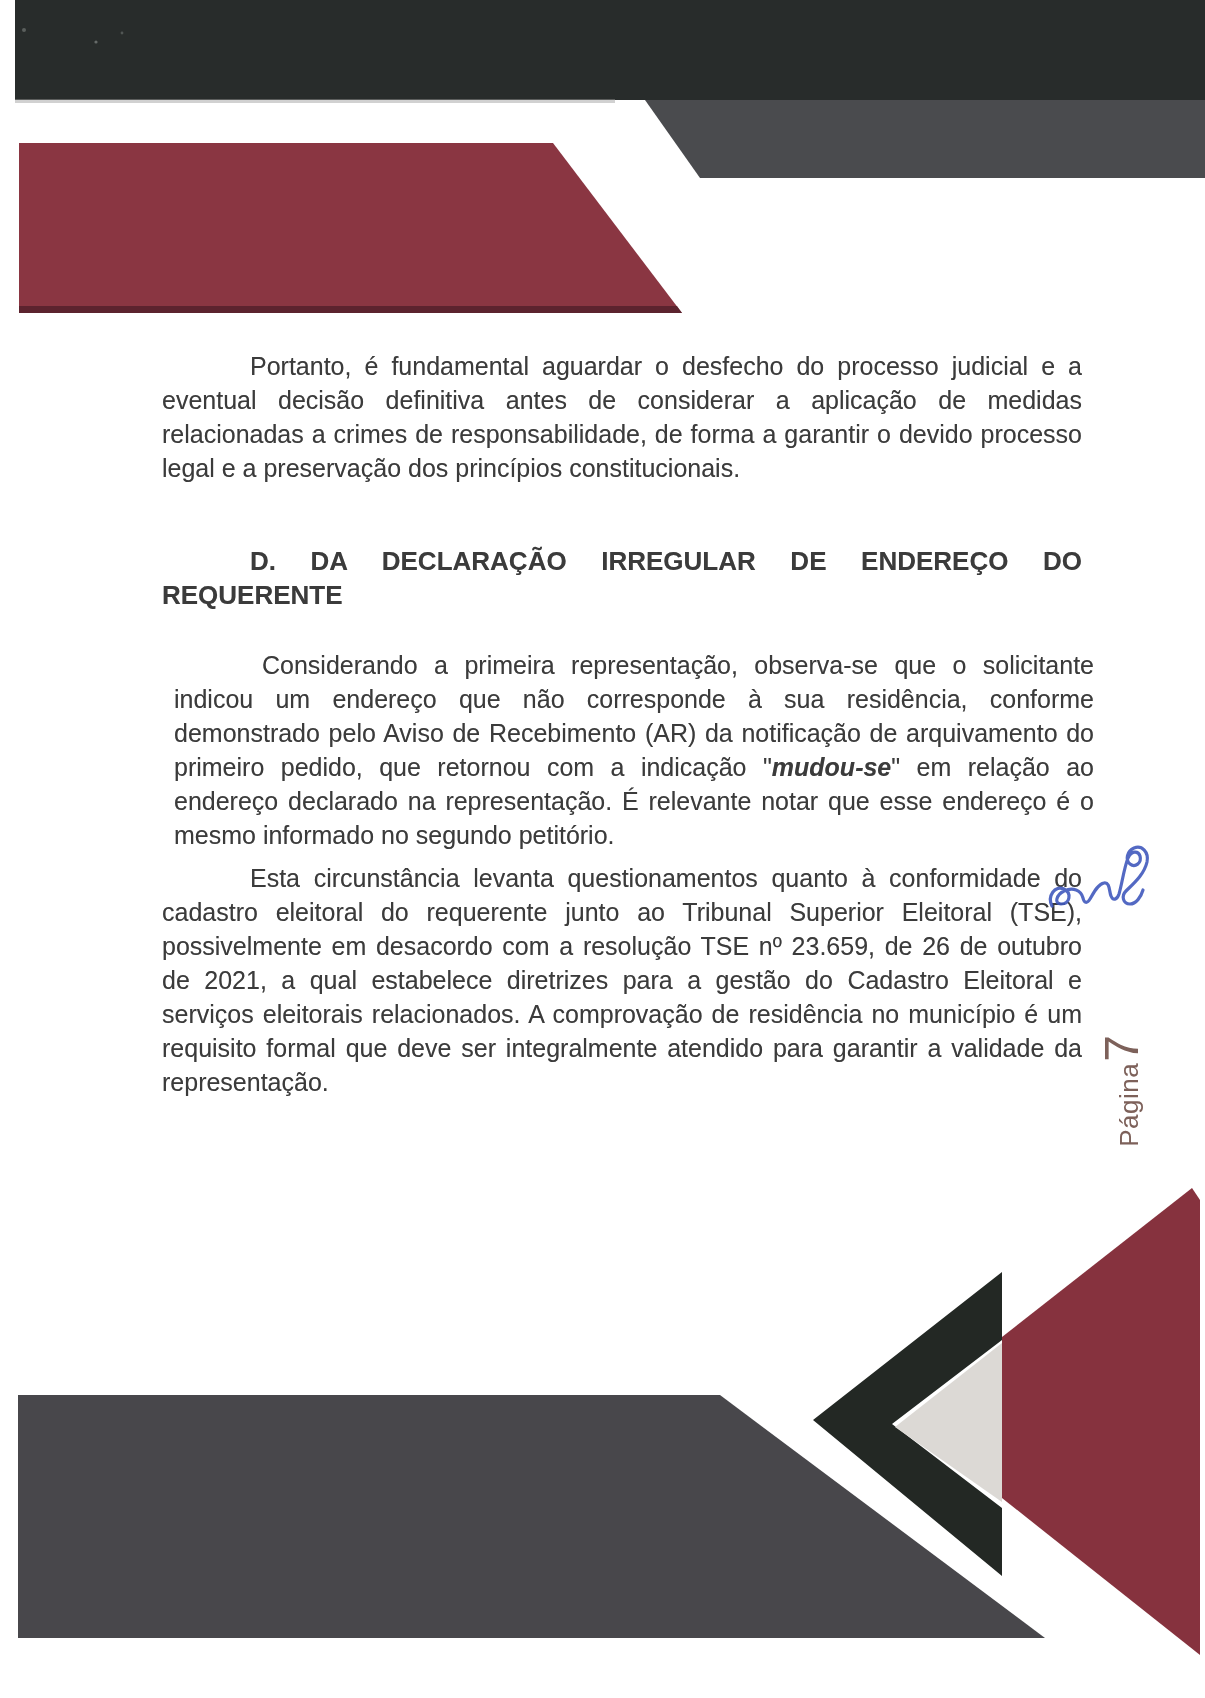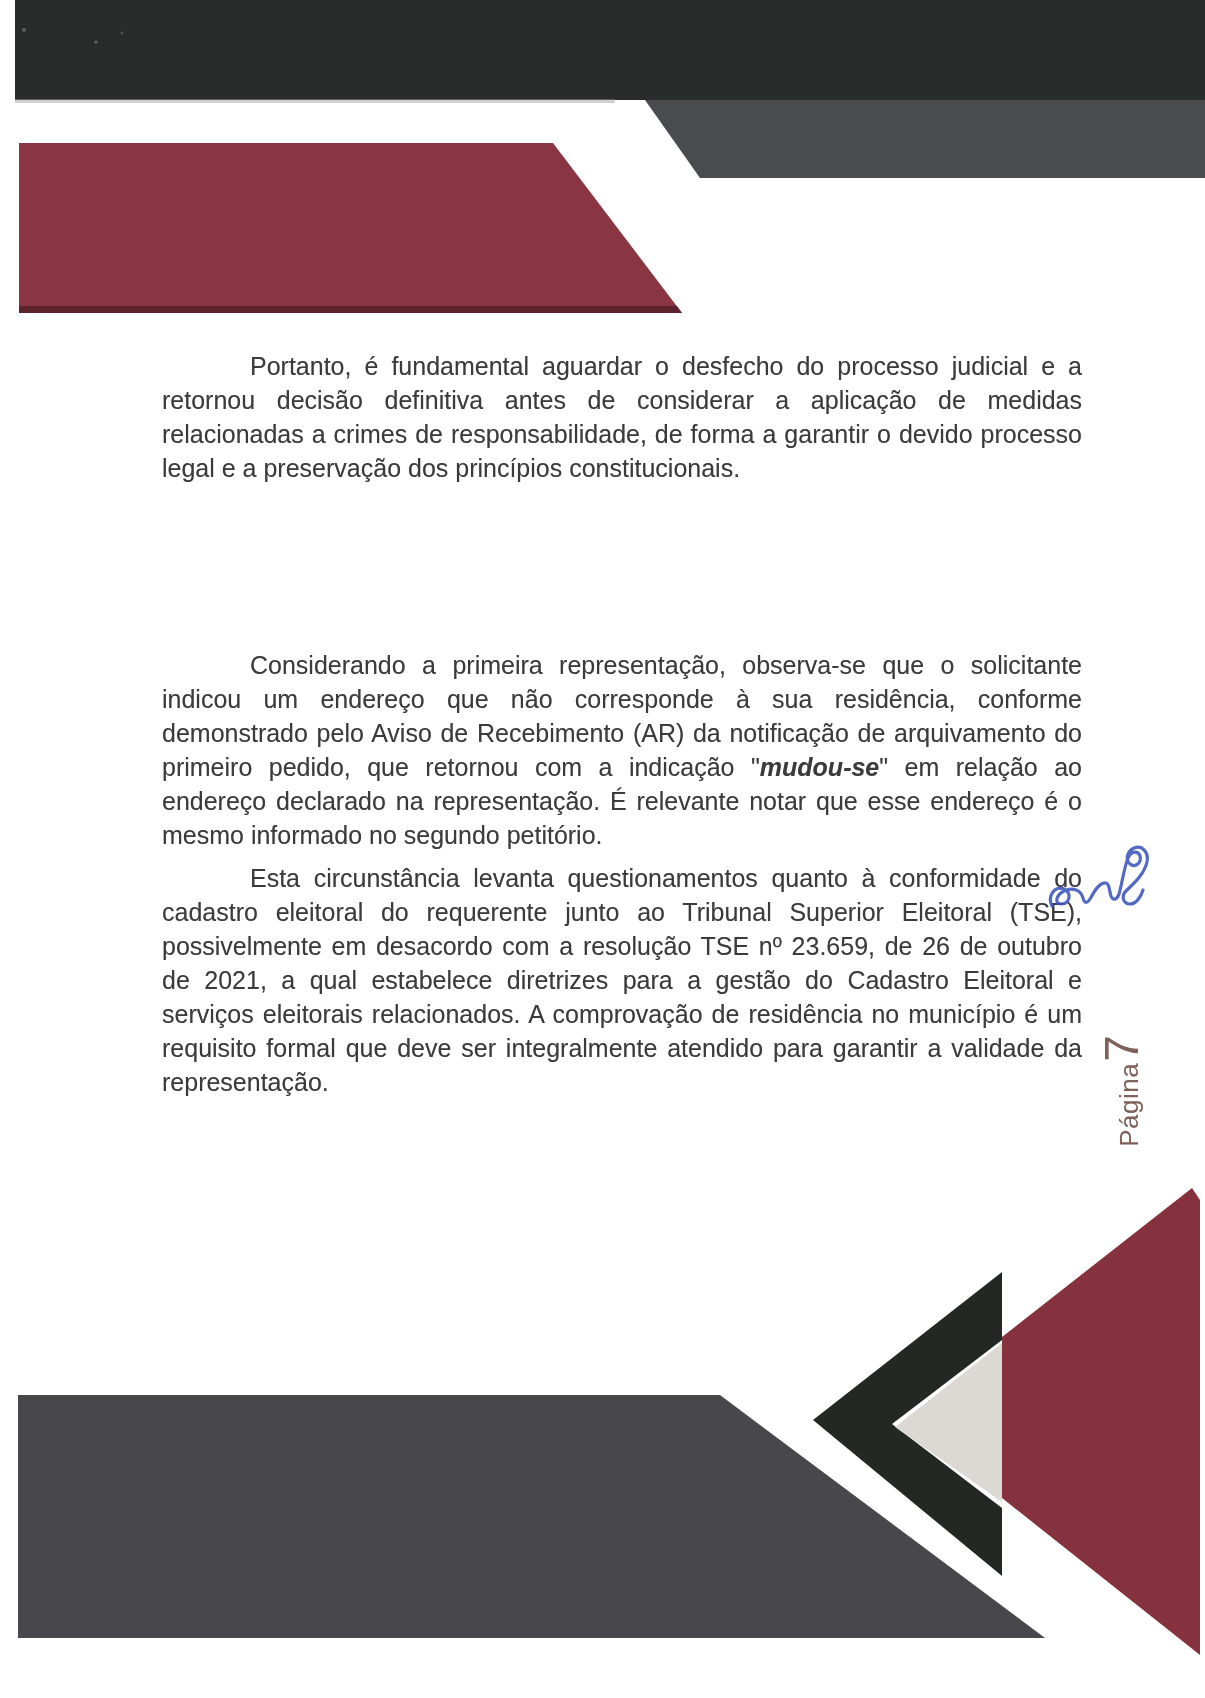--- a/index.html
+++ b/index.html
@@ -19,21 +19,21 @@
     text-align:justify;
     color:var(--ink,#3b3b3b);
     text-shadow:0 0 0.5px rgba(60,60,60,.35);
     margin:0;
   }
   .indent{text-indent:88px;}
   .p1{top:349px;}
   .heading{top:544px;font-size:26px;font-weight:bold;line-height:34px;}
   .h-line1{display:block;margin-left:88px;text-align:justify;text-align-last:justify;}
   .h-line2{display:block;}
-  .p2{top:648px;}
+  .p2{top:648px;margin-left:12px;}
   .p3{top:861px;}
   .emph{font-weight:bold;font-style:italic;}
   .sig{position:absolute;inset:0;width:1205px;height:1698px;pointer-events:none;}
   .page-num{
     position:absolute;left:1067px;top:1063px;width:110px;height:56px;
     transform:rotate(-90deg);transform-origin:50% 50%;
     display:flex;align-items:baseline;justify-content:center;
     color:var(--page_number,#7d615a);
     white-space:nowrap;
   }
@@ -55,22 +55,26 @@
     <polygon points="645,100 1205,100 1205,178 700,178" style="fill:var(--top_gray)"></polygon>
     <polygon points="19,143 553,143 682,313 19,313" style="fill:var(--maroon_top)"></polygon>
     <polygon points="19,306 677,306 682,313 19,313" style="fill:var(--maroon_edge)" opacity="0.85"></polygon>
 
     <polygon points="18,1395 720,1395 1045,1638 18,1638" style="fill:var(--bottom_gray)"></polygon>
     <polygon points="813,1420 1002,1272 1002,1340 892,1424 1002,1508 1002,1576" style="fill:var(--chevron)"></polygon>
     <polygon points="895,1427 1002,1343 1002,1502" style="fill:var(--light_triangle)"></polygon>
     <polygon points="1192,1188 1200,1200 1200,1655 1002,1498 1002,1337" style="fill:var(--maroon_bottom)"></polygon>
   </svg>
 
-  <p class="textblock indent p1">Portanto, é fundamental aguardar o desfecho do processo judicial e a retornou decisão definitiva antes de considerar a aplicação de medidas relacionadas a crimes de responsabilidade, de forma a garantir o devido processo legal e a preservação dos princípios constitucionais.</p>
+  <p class="textblock indent p1">Portanto, é fundamental aguardar o desfecho do processo judicial e a eventual decisão definitiva antes de considerar a aplicação de medidas relacionadas a crimes de responsabilidade, de forma a garantir o devido processo legal e a preservação dos princípios constitucionais.</p>
 
+  <h2 class="textblock heading">
+    <span class="h-line1">D. DA DECLARAÇÃO IRREGULAR DE ENDEREÇO DO</span>
+    <span class="h-line2">REQUERENTE</span>
+  </h2>
 
   <p class="textblock indent p2"><span>Considerando a primeira representação, observa-se que o solicitante indicou um endereço que não corresponde à sua residência, conforme demonstrado pelo Aviso de Recebimento (AR) da notificação de arquivamento do primeiro pedido, que retornou com a indicação "</span><span class="emph">mudou-se</span><span>" em relação ao endereço declarado na representação. É relevante notar que esse endereço é o mesmo informado no segundo petitório.</span></p>
 
   <p class="textblock indent p3">Esta circunstância levanta questionamentos quanto à conformidade do cadastro eleitoral do requerente junto ao Tribunal Superior Eleitoral (TSE), possivelmente em desacordo com a resolução TSE nº 23.659, de 26 de outubro de 2021, a qual estabelece diretrizes para a gestão do Cadastro Eleitoral e serviços eleitorais relacionados. A comprovação de residência no município é um requisito formal que deve ser integralmente atendido para garantir a validade da representação.</p>
 
   <svg class="sig" viewBox="0 0 1205 1698" aria-hidden="true">
     <path d="M 1052 906
              C 1047 896 1055 885 1064 889
              C 1072 893 1070 904 1061 904
              C 1054 904 1056 895 1064 891

